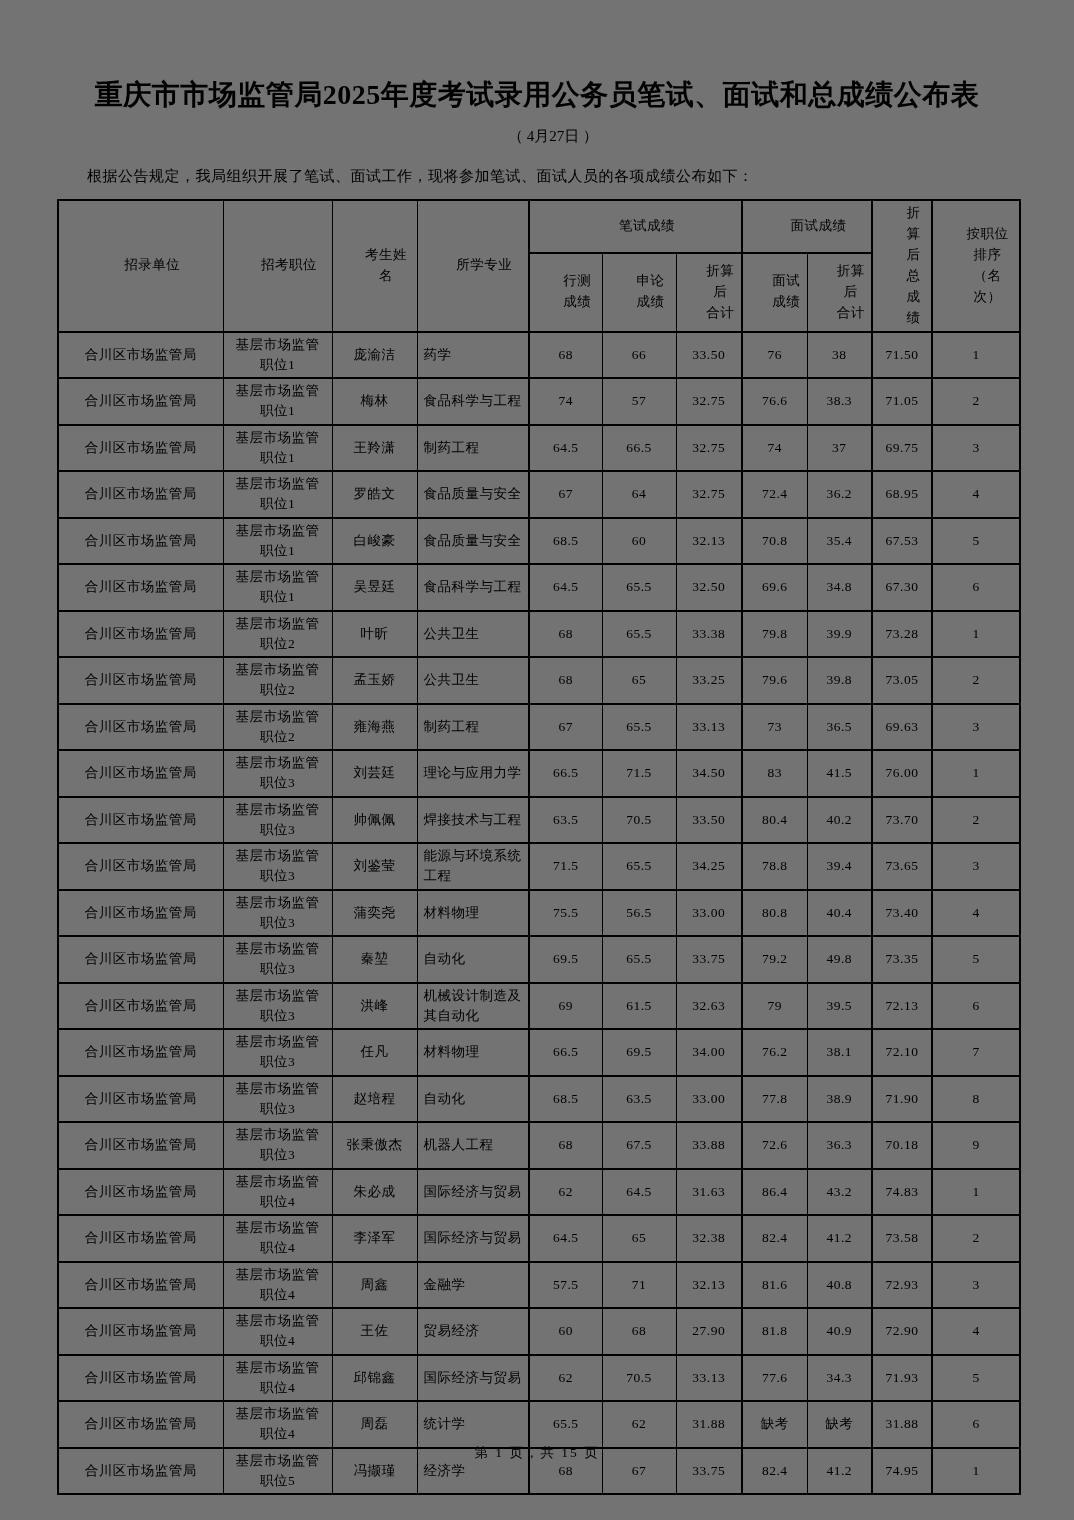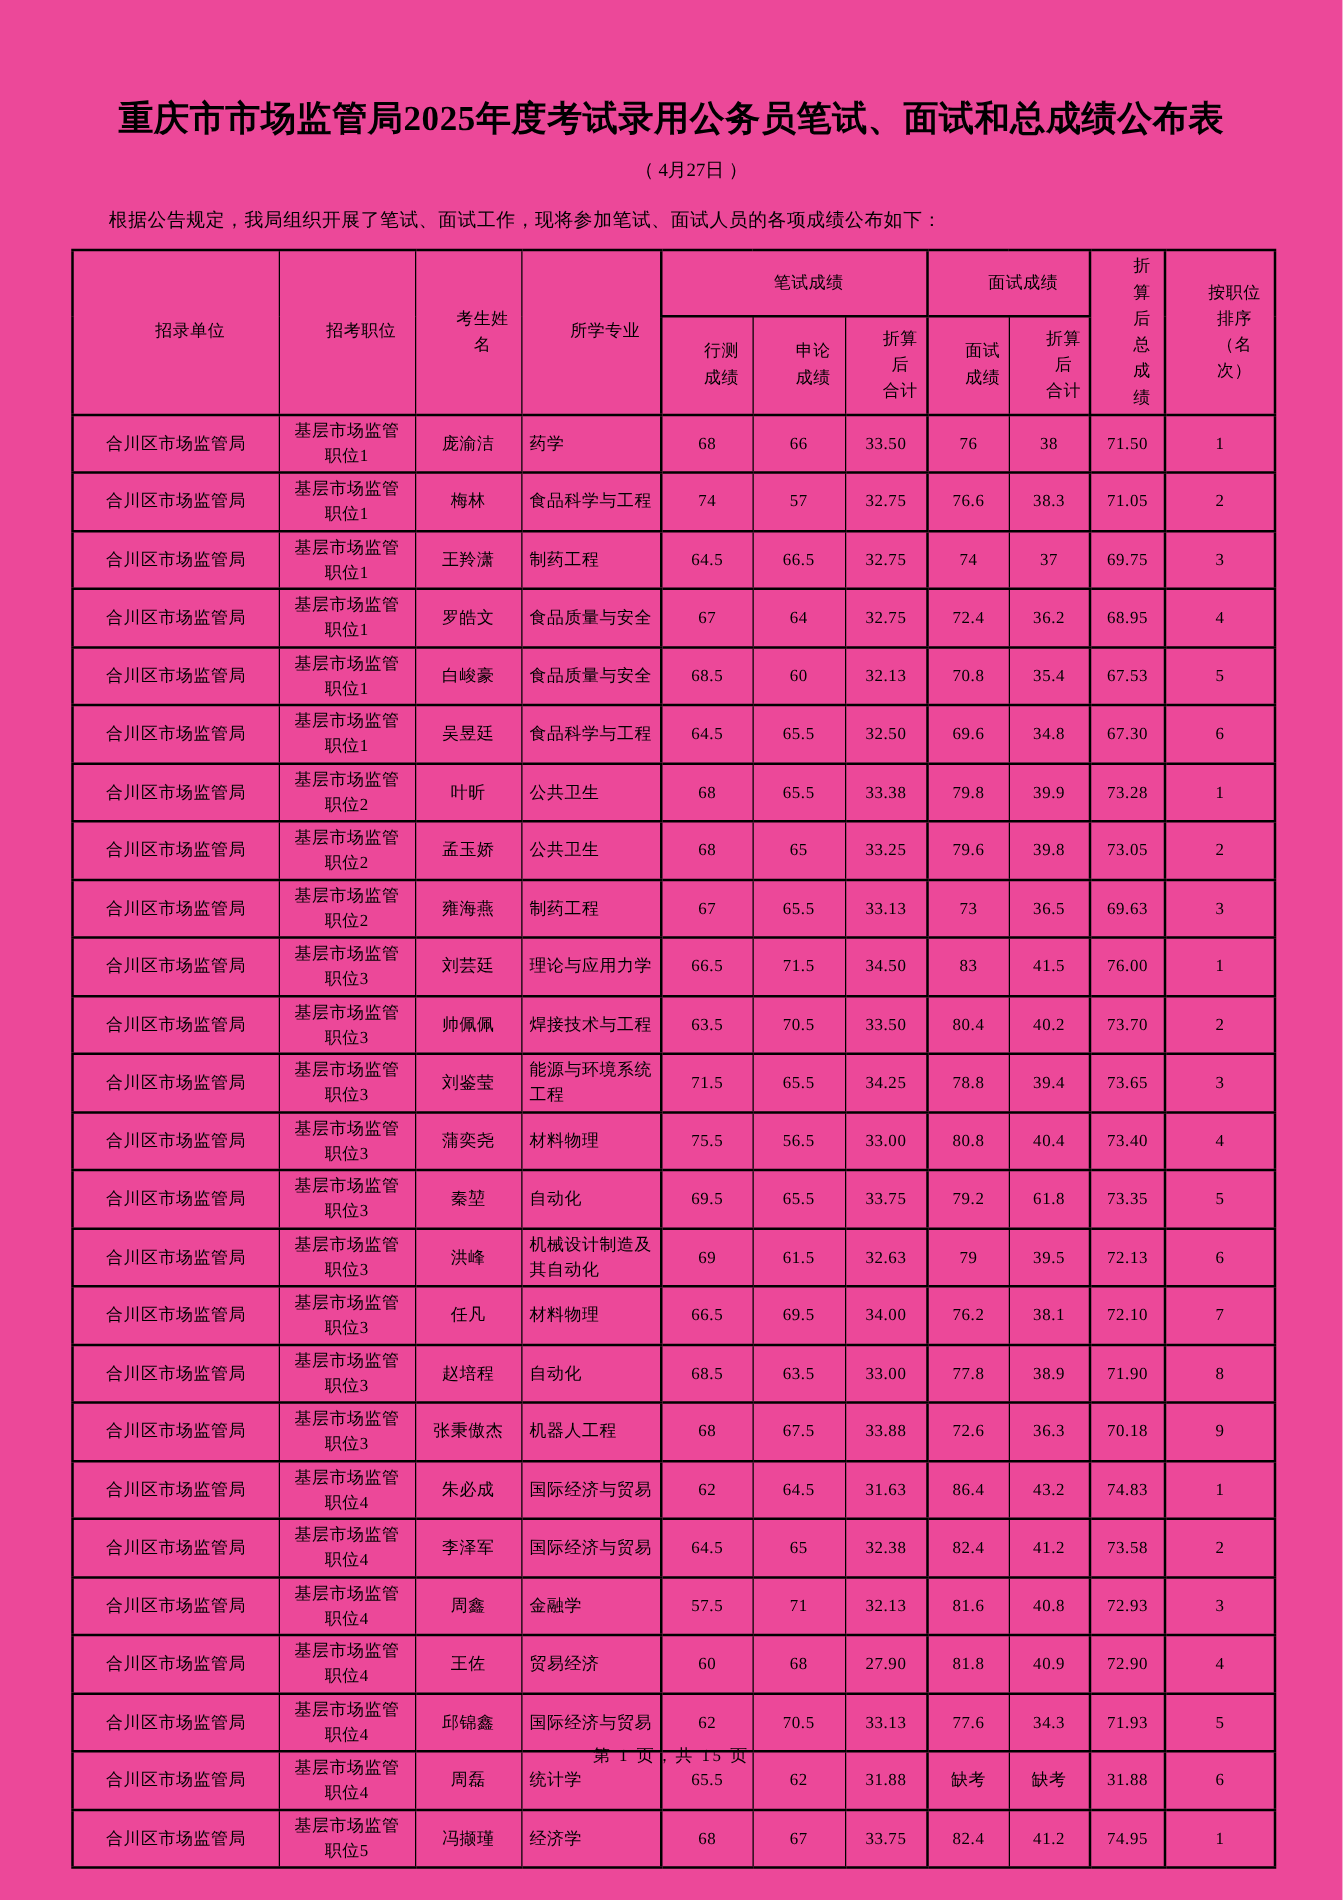--- a/index.html
+++ b/index.html
@@ -1,20 +1,20 @@
 <!DOCTYPE html>
 <html><head>
 <meta charset="utf-8">
 <style>
   html, body { margin: 0; padding: 0; background: #ffffff; }
   .page {
     position: relative;
     width: 1074px;
     height: 1520px;
-    background: #ec4899;
+    background: #737373;
     color: #000000;
     font-family: "Liberation Serif", "DejaVu Serif", serif;
     overflow: hidden;
   }
   .title {
     margin: 0;
     padding-top: 76px;
     text-align: center;
     font-size: 28px;
     font-weight: 700;
@@ -54,21 +54,21 @@
   }
   .score-table th { white-space: pre-line; line-height: 1.55; padding-left: 28px; }
   .score-table thead tr.h-top  { height: 46px; }
   .score-table thead tr.h-sub  { height: 46px; }
   .score-table tbody tr { height: 44.5px; line-height: 1.5; padding-left: 25px; }
   .score-table td:nth-child(2) { padding: 2px 8px; }
   .score-table td:nth-child(4) { text-align: left; padding-left: 6px; }
   .score-table .gb { border-left-width: 2px; }
   .footer {
     position: absolute;
-    top: 1396px;
+    top: 1444px;
     left: 0;
     width: 100%;
     text-align: center;
     font-size: 13.5px;
     letter-spacing: 2px;
   }
 </style>
 </head>
 <body>
 
@@ -289,21 +289,21 @@
         </tr>
         <tr>
           <td>合川区市场监管局</td>
           <td>基层市场监管职位3</td>
           <td>秦堃</td>
           <td>自动化</td>
           <td class="gb">69.5</td>
           <td>65.5</td>
           <td>33.75</td>
           <td class="gb">79.2</td>
-          <td>61.8</td>
+          <td>49.8</td>
           <td class="gb">73.35</td>
           <td class="gb">5</td>
         </tr>
         <tr>
           <td>合川区市场监管局</td>
           <td>基层市场监管职位3</td>
           <td>洪峰</td>
           <td>机械设计制造及其自动化</td>
           <td class="gb">69</td>
           <td>61.5</td>

